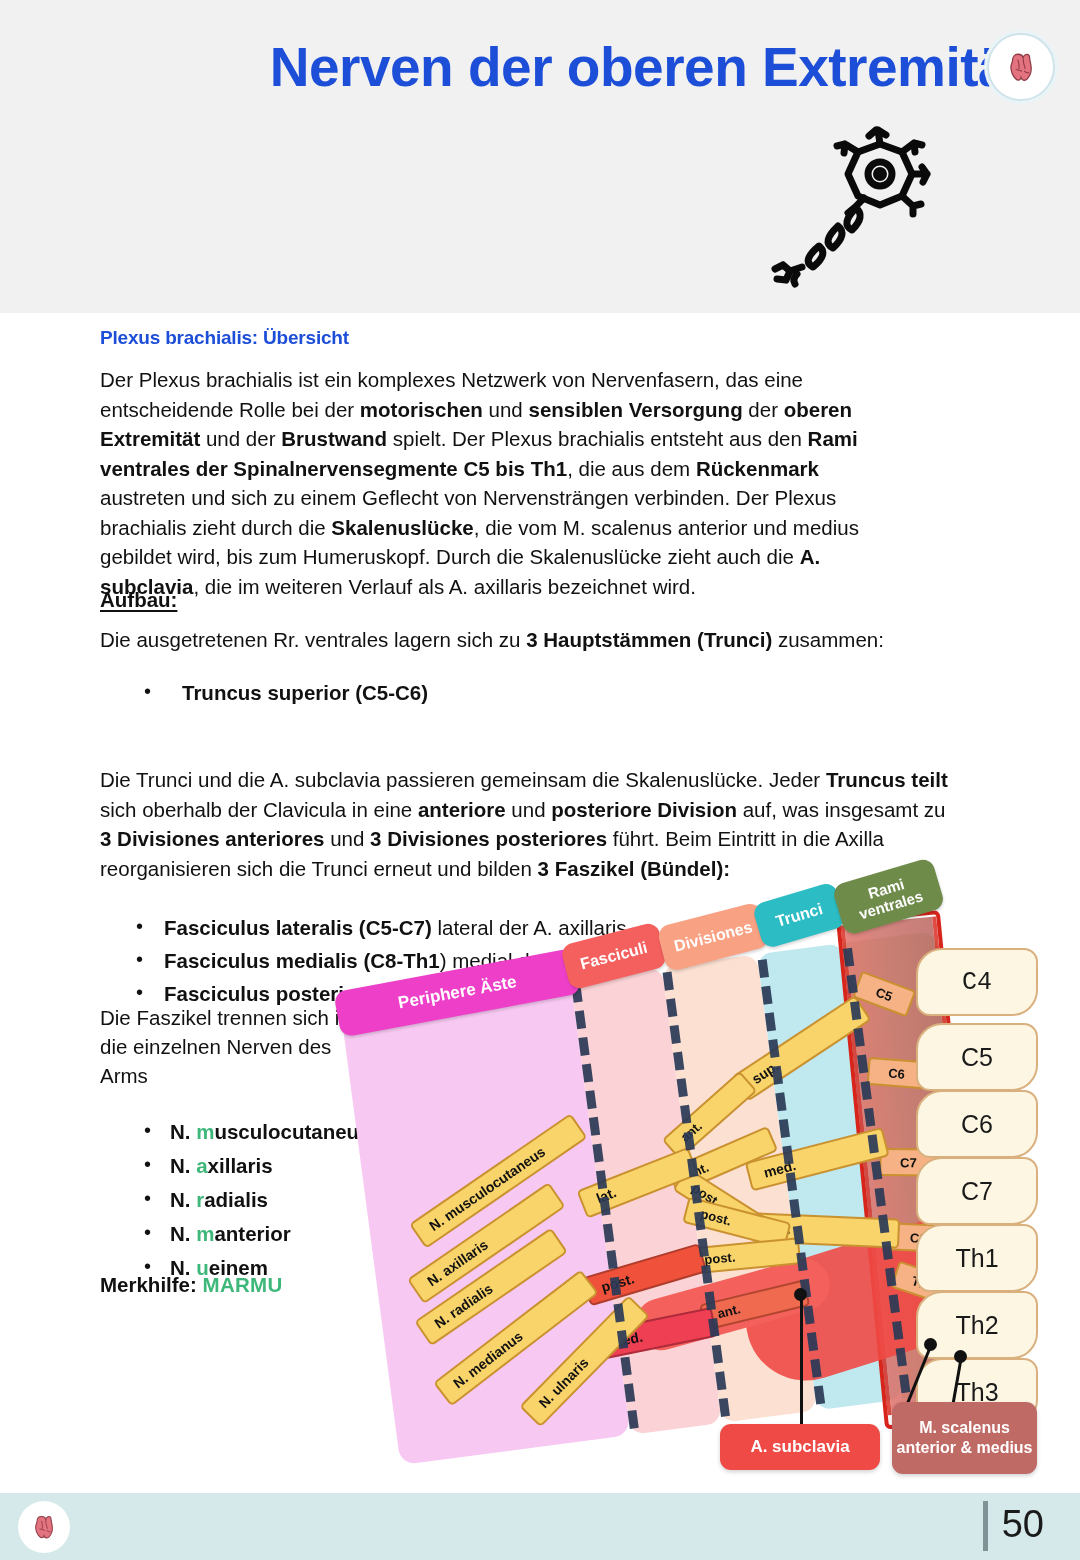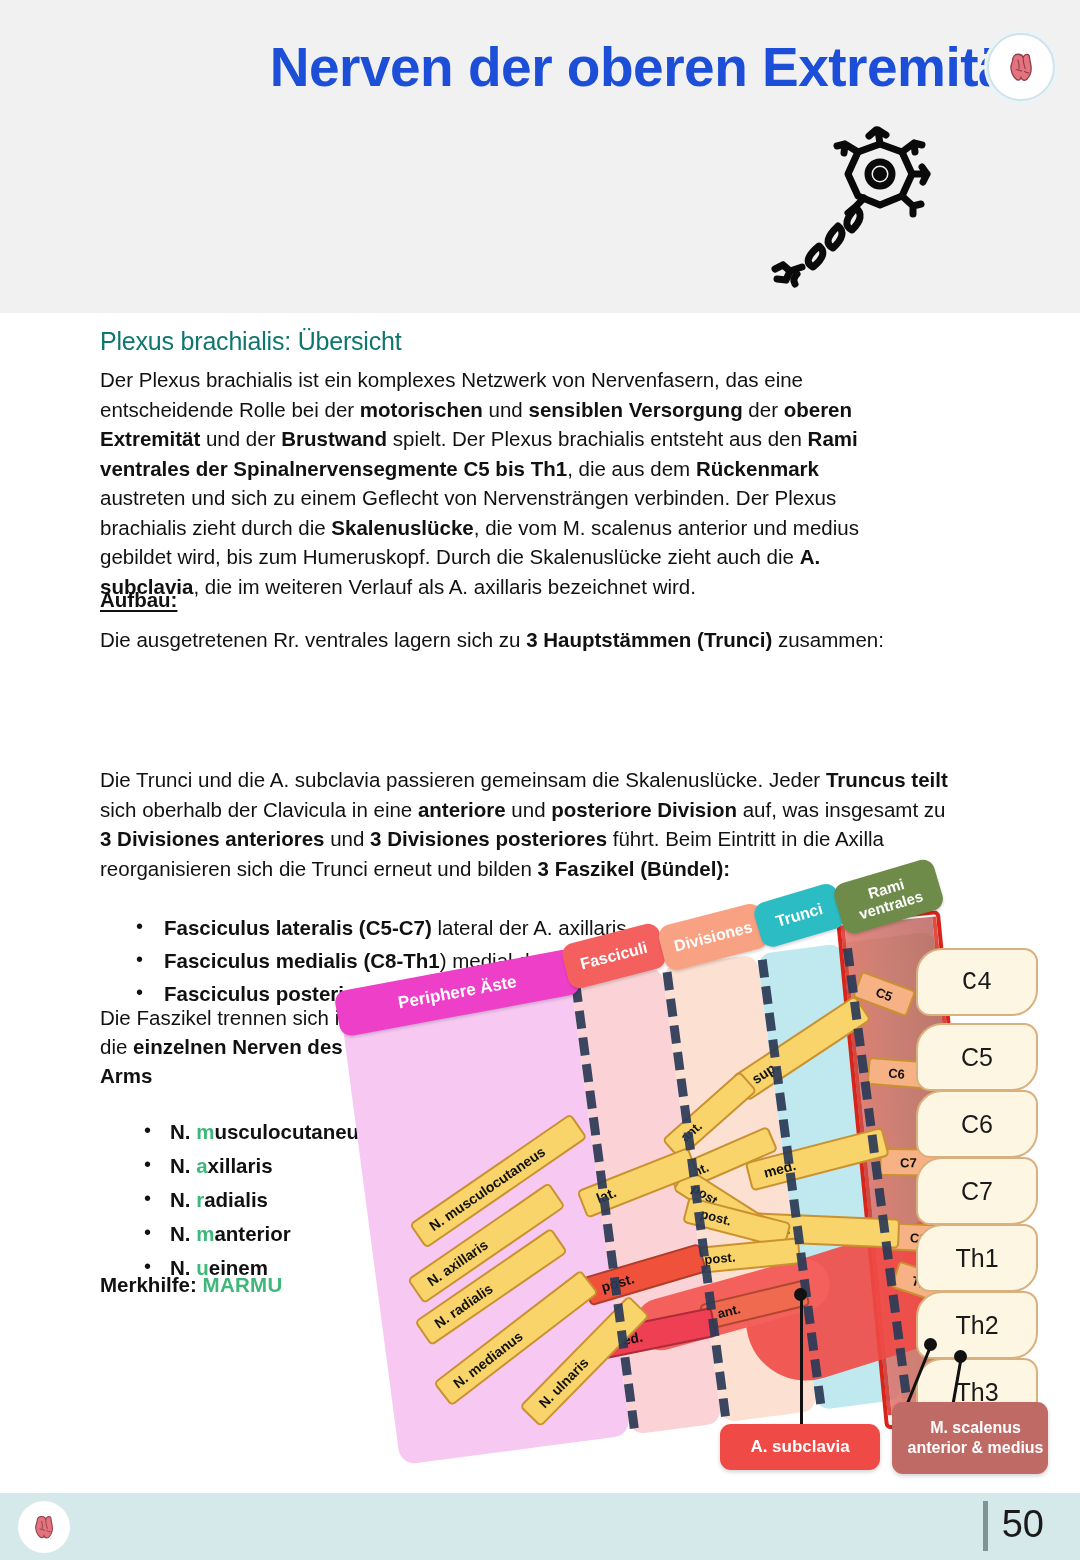--- a/index.html
+++ b/index.html
@@ -33,21 +33,21 @@
   .title-badge svg{width:34px;height:34px;display:block;}
   .neuron-art{
     position:absolute;left:752px;top:122px;width:190px;height:170px;
   }
   .neuron-art svg{width:100%;height:100%;display:block;}
 
   
   .content{position:absolute;left:0;top:313px;width:1080px;height:1160px;}
   .section-heading{
     position:absolute;left:100px;top:14px;
-    font-size:25px;font-weight:normal;color:#0f766e;
+    font-size:19px;font-weight:bold;color:#1d4ed8;
     letter-spacing:-0.2px;
   }
   .para{
     position:absolute;left:100px;width:790px;
     font-size:20.5px;line-height:29.5px;color:#111;
     text-align:left;
   }
   .para b{font-weight:bold;}
   .para.p1{top:52px;}
   .aufbau{
@@ -78,21 +78,21 @@
   .fasc-list li:before{
     content:"\2022";position:absolute;left:4px;top:-1px;
     font-size:20px;color:#111;
   }
   .fasc-list li b{font-weight:bold;text-align:right;}
 
   .faszikel-para{
     position:absolute;left:100px;top:690px;width:255px;
     font-size:20.5px;line-height:29px;color:#111;
   }
-  .faszikel-para b{font-weight:bold;margin-top:12px;}
+  .faszikel-para b{font-weight:normal;margin-top:12px;}
   .nerve-list{position:absolute;left:100px;top:786px;width:300px;}
   .nerve-list li{
     list-style:none;position:relative;
     font-size:20.5px;line-height:33px;font-weight:bold;color:#111;
     padding-left:30px;margin:0 0 1px 0;
   }
   .nerve-list li:before{
     content:"\2022";position:absolute;left:4px;top:-1px;
     font-size:20px;font-weight:normal;color:#111;
   }
@@ -190,21 +190,21 @@
     font-size:25px;color:#1a1a1a;
   }
 
   
   .callout{
     position:absolute;border-radius:11px;color:#fff;font-weight:bold;
     text-align:center;display:flex;align-items:center;justify-content:center;
     box-shadow:0 2px 4px rgba(0,0,0,.18);
   }
   .co-sub{left:352px;top:496px;width:160px;height:46px;background:#ef4a46;font-size:17px;}
-  .co-scal{left:524px;top:474px;width:145px;height:72px;background:#c06a66;font-size:16px;line-height:20px;padding-left:11px;}
+  .co-scal{left:524px;top:474px;width:145px;height:72px;background:#c06a66;font-size:16px;line-height:20px;}
   .leader{position:absolute;background:#111;width:3px;transform-origin:top center;}
 
   
   .footer{
     position:absolute;left:0;top:1493px;width:1080px;height:67px;
     background:#d5e8ea;
   }
   .footer-badge{
     position:absolute;left:18px;top:8px;width:52px;height:52px;
     border-radius:50%;background:#fff;
@@ -266,20 +266,21 @@
 
     <div class="section-heading">Plexus brachialis: Übersicht</div>
 
     <div class="para p1"><span>Der Plexus brachialis ist ein komplexes Netzwerk von Nervenfasern, das eine entscheidende Rolle bei der </span><b>motorischen</b><span> und </span><b>sensiblen Versorgung</b><span> der </span><b>oberen Extremität</b><span> und der </span><b>Brustwand</b><span> spielt. Der Plexus brachialis entsteht aus den </span><b>Rami ventrales der Spinalnervensegmente C5 bis Th1</b><span>, die aus dem </span><b>Rückenmark</b><span> austreten und sich zu einem Geflecht von Nervensträngen verbinden. Der Plexus brachialis zieht durch die </span><b>Skalenuslücke</b><span>, die vom M. scalenus anterior und medius gebildet wird, bis zum Humeruskopf. Durch die Skalenuslücke zieht auch die </span><b>A. subclavia</b><span>, die im weiteren Verlauf als A. axillaris bezeichnet wird.</span></div>
 
     <div class="aufbau">Aufbau:</div>
 
     <div class="para p2"><span>Die ausgetretenen Rr. ventrales lagern sich zu </span><b>3 Hauptstämmen (Trunci)</b><span> zusammen:</span></div>
 
     <ul class="trunci-list">
+        <li>Truncus superior (C5-C6)</li>
       </ul>
 
     <div class="para p3"><span>Die Trunci und die A. subclavia passieren gemeinsam die Skalenuslücke. Jeder </span><b>Truncus teilt</b><span> sich oberhalb der Clavicula in eine </span><b>anteriore</b><span> und </span><b>posteriore Division</b><span> auf, was insgesamt zu </span><b>3 Divisiones anteriores</b><span> und </span><b>3 Divisiones posteriores</b><span> führt. Beim Eintritt in die Axilla reorganisieren sich die Trunci erneut und bilden </span><b>3 Faszikel (Bündel):</b></div>
 
     <ul class="fasc-list">
         <li><b>Fasciculus lateralis (C5-C7)</b><span> lateral der A. axillaris</span></li>
         <li><b>Fasciculus medialis (C8-Th1</b><span>) medial der A axillaris</span></li>
         <li><b>Fasciculus posterior (C5-Th1)</b><span> hinter der A. axillaris</span></li>
       </ul>
 

